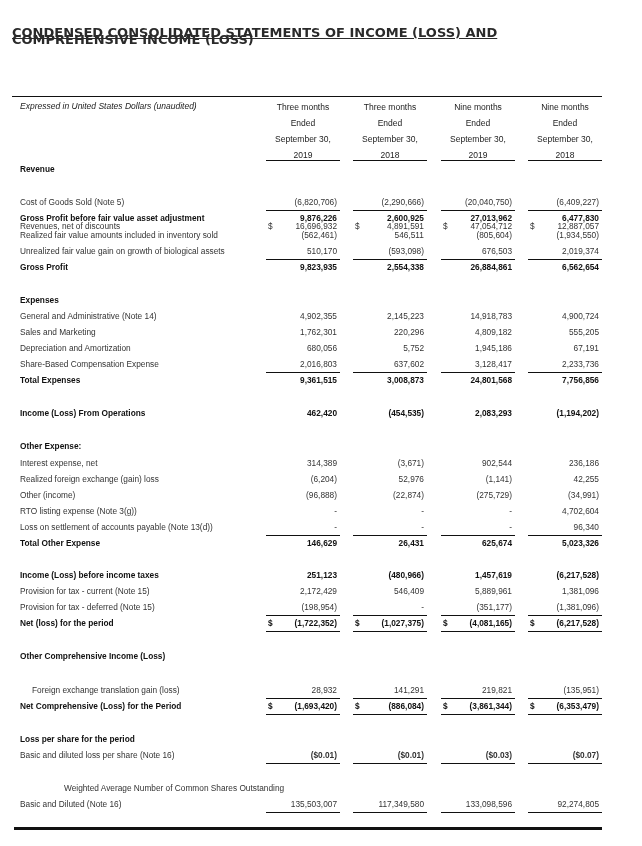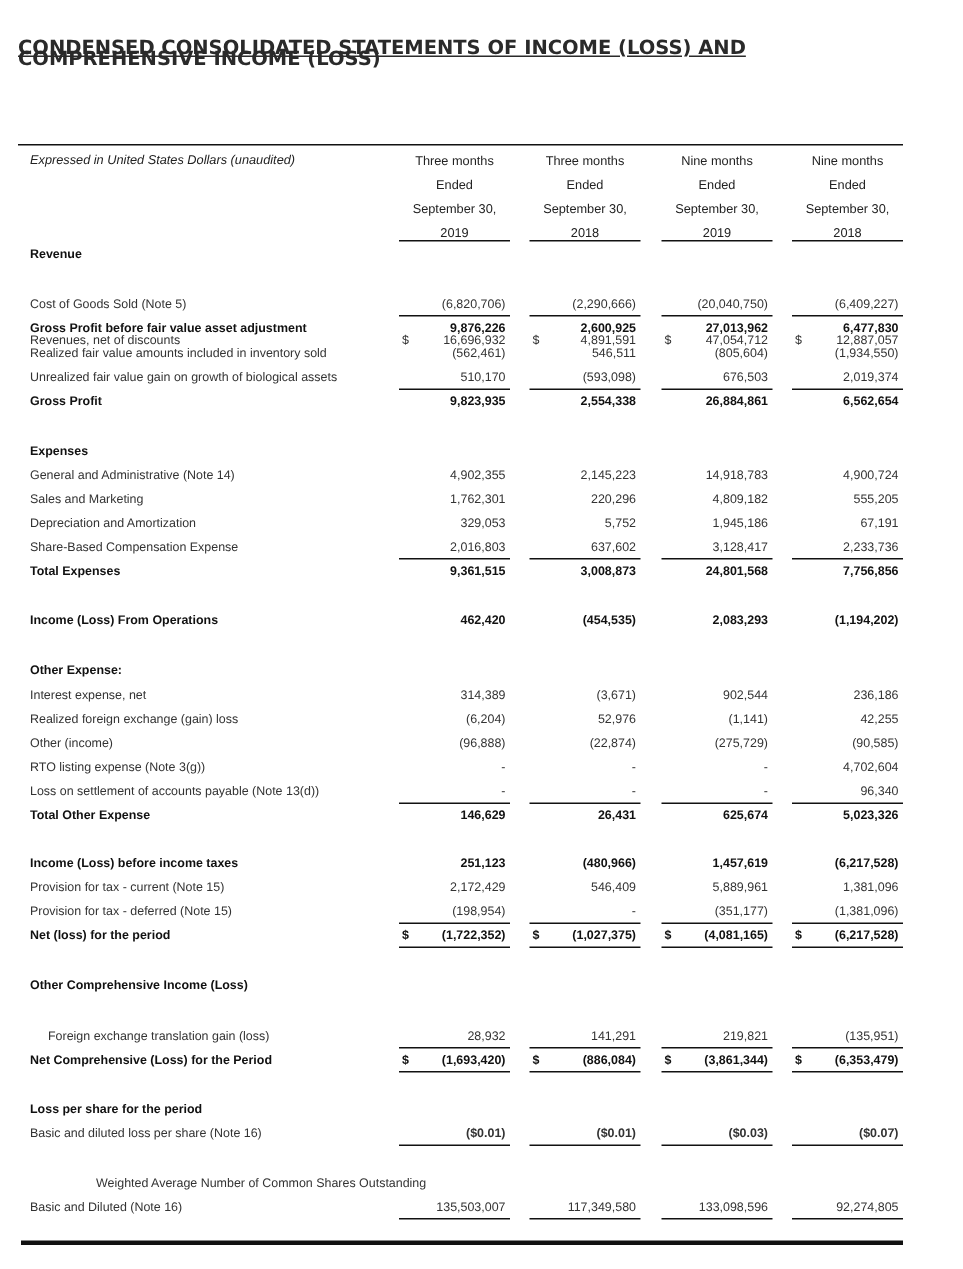--- a/index.html
+++ b/index.html
@@ -184,21 +184,21 @@
       <div class="cell c3">
         <span class="val">4,809,182</span>
       </div>
       <div class="cell c4">
         <span class="val">555,205</span>
       </div>
     </div>
     <div class="row" style="top: 343px;">
       <span class="lbl">Depreciation and Amortization</span>
       <div class="cell c1">
-        <span class="val">329,053</span>
+        <span class="val">680,056</span>
       </div>
       <div class="cell c2">
         <span class="val">5,752</span>
       </div>
       <div class="cell c3">
         <span class="val">1,945,186</span>
       </div>
       <div class="cell c4">
         <span class="val">67,191</span>
       </div>
@@ -286,21 +286,21 @@
       <div class="cell c1">
         <span class="val">(96,888)</span>
       </div>
       <div class="cell c2">
         <span class="val">(22,874)</span>
       </div>
       <div class="cell c3">
         <span class="val">(275,729)</span>
       </div>
       <div class="cell c4">
-        <span class="val">(90,585)</span>
+        <span class="val">(34,991)</span>
       </div>
     </div>
     <div class="row" style="top: 506px;">
       <span class="lbl">RTO listing expense (Note 3(g))</span>
       <div class="cell c1">
         <span class="val">-</span>
       </div>
       <div class="cell c2">
         <span class="val">-</span>
       </div>

